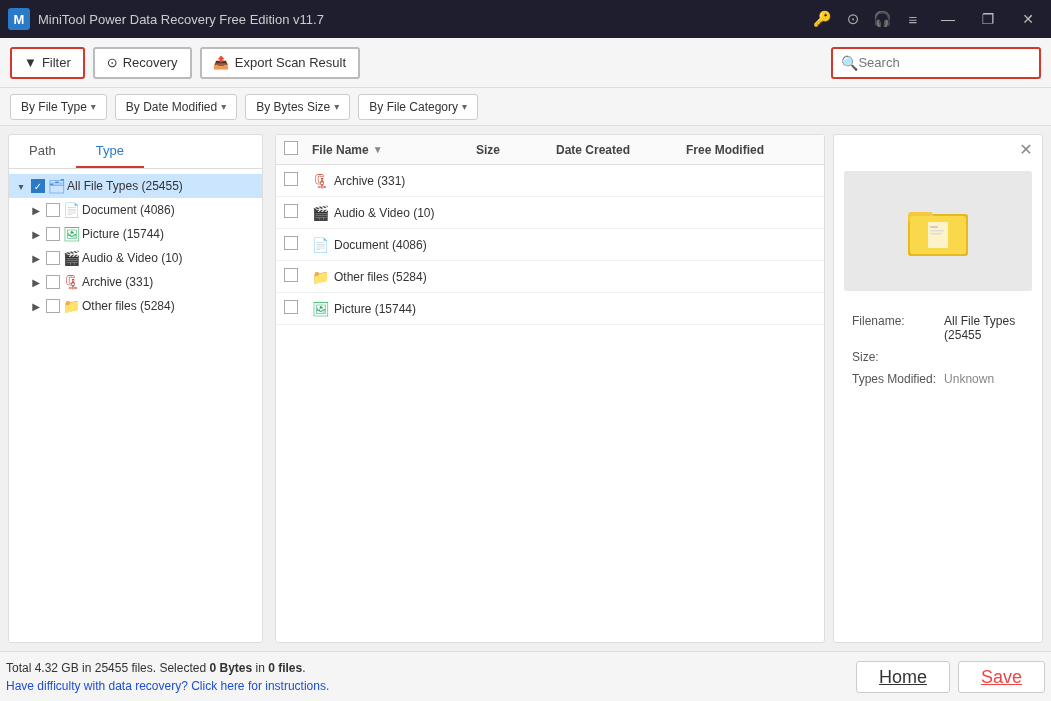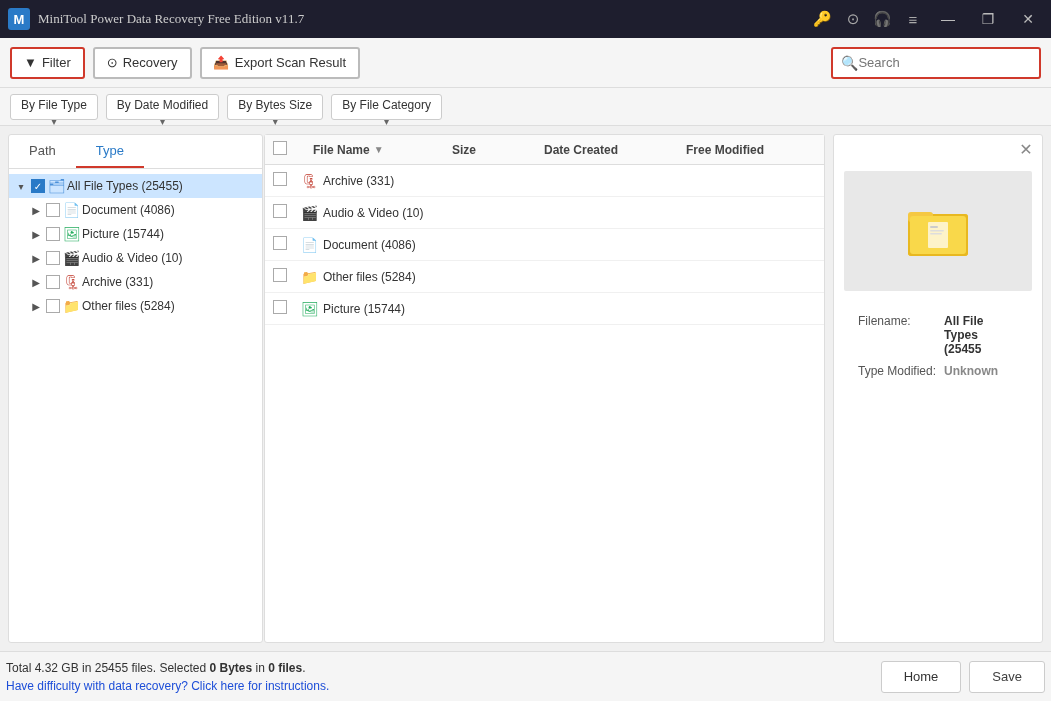--- a/index.html
+++ b/index.html
@@ -10,21 +10,21 @@
       background: #1e1e2e;
       color: #ccc;
       height: 38px;
       display: flex;
       align-items: center;
       padding: 0 8px;
       gap: 8px;
       user-select: none;
     }
     .title-bar-logo { width: 22px; height: 22px; }
-    .title-bar-title { font-size: 13px; color: #ccc; flex: 1; font-family: Liberation Serif, serif; }
+    .title-bar-title { font-size: 13px; color: #ccc; flex: 1; }
     .title-bar-icons { display: flex; gap: 10px; align-items: center; }
     .title-bar-icon { width: 20px; height: 20px; display: flex; align-items: center; justify-content: center; color: #aaa; font-size: 15px; cursor: pointer; }
     .title-bar-btn { width: 30px; height: 22px; display: flex; align-items: center; justify-content: center; color: #bbb; font-size: 14px; cursor: pointer; }
 
     
     .main-window {
       background: #f0f0f0;
       height: calc(701px - 38px);
       display: flex;
       flex-direction: column;
@@ -90,21 +90,20 @@
       align-items: center;
       gap: 4px;
       padding: 3px 10px;
       border: 1px solid #ccc;
       border-radius: 3px;
       background: white;
       font-size: 12px;
       color: #333;
       cursor: pointer;
       height: 26px;
-      flex-direction: column;
     }
     .filter-dropdown .chevron { font-size: 10px; color: #666; }
 
     
     .content-area {
       display: flex;
       flex: 1;
       overflow: hidden;
       background: #f0f0f0;
       padding: 8px;
@@ -112,21 +111,21 @@
     }
 
     
     .left-panel {
       width: 255px;
       background: white;
       border: 1px solid #ddd;
       border-radius: 3px;
       display: flex;
       flex-direction: column;
-      margin-right: 1px;
+      margin-right: 12px;
     }
     .tabs-header {
       display: flex;
       border-bottom: 1px solid #ddd;
     }
     .tab {
       padding: 8px 20px;
       font-size: 13px;
       cursor: pointer;
       color: #555;
@@ -175,21 +174,21 @@
     }
     .file-list-header {
       display: flex;
       align-items: center;
       border-bottom: 1px solid #ddd;
       padding: 6px 8px;
       background: #fafafa;
       font-size: 12px;
       font-weight: 600;
       color: #444;
-      gap: 12px;
+      gap: 0;
     }
     .file-list-header .col-check { width: 28px; }
     .file-list-header .col-name { flex: 1; display: flex; align-items: center; gap: 4px; }
     .file-list-header .col-size { width: 80px; }
     .file-list-header .col-created { width: 130px; }
     .file-list-header .col-modified { width: 130px; }
     .sort-icon { font-size: 10px; color: #888; }
 
     .file-list-body { flex: 1; overflow-y: auto; }
     .file-row {
@@ -233,26 +232,26 @@
     .preview-image {
       background: #e8e8e8;
       height: 120px;
       display: flex;
       align-items: center;
       justify-content: center;
       margin: 8px 10px;
       border-radius: 2px;
     }
     .preview-details {
-      padding: 10px 22px;
+      padding: 10px 16px;
       font-size: 12px;
       color: #333;
     }
     .preview-details table { width: 100%; }
-    .preview-details td { padding: 3px 0; vertical-align: top; font-weight: bold; }
+    .preview-details td { padding: 3px 0; vertical-align: top; }
     .preview-details td:first-child { color: #555; font-weight: 500; padding-right: 6px; white-space: nowrap; }
     .preview-details .val { color: #333; }
     .preview-details .val.unknown { color: #888; }
 
     
     .status-bar {
       background: #f5f5f5;
       border-top: 1px solid #ddd;
       height: 50px;
       display: flex;
@@ -262,26 +261,27 @@
     }
     .status-text { font-size: 12px; color: #333; flex: 1; }
     .status-text .bold { font-weight: 700; }
     .status-link { font-size: 12px; color: #1d4ed8; cursor: pointer; }
     .status-btns { display: flex; gap: 8px; }
     .status-btn {
       padding: 5px 22px;
       border: 1px solid #ccc;
       border-radius: 3px;
       background: white;
-      font-size: 13px;
+      font-size: 18px;
       color: #333;
       cursor: pointer;
       height: 32px;
-    }
-    .status-btn.save { color: #404040; cursor: default; }
+      text-decoration: underline;
+    }
+    .status-btn.save { color: #ef4444; cursor: default; }
 
     
     .icon-doc { color: #4a90d9; }
     .icon-pic { color: #27ae60; }
     .icon-av { color: #8e44ad; }
     .icon-archive { color: #c0392b; }
     .icon-other { color: #e67e22; }
     .icon-all { color: #4a90d9; }
   </style>
 </head>
@@ -493,21 +493,25 @@
           </svg>
         </div>
         <div class="preview-details">
           <table>
             <tbody>
                 <tr>
               <td>Filename:</td>
               <td class="val">All File Types (25455</td>
             </tr>
             <tr>
-              <td>Type Modified:</td>
+              <td>Size:</td>
+              <td class="val"></td>
+            </tr>
+            <tr>
+              <td>Types Modified:</td>
               <td class="val unknown">Unknown</td>
             </tr>
           </tbody>
             </table>
         </div>
       </div>
 
     </div>
   </div>
 

